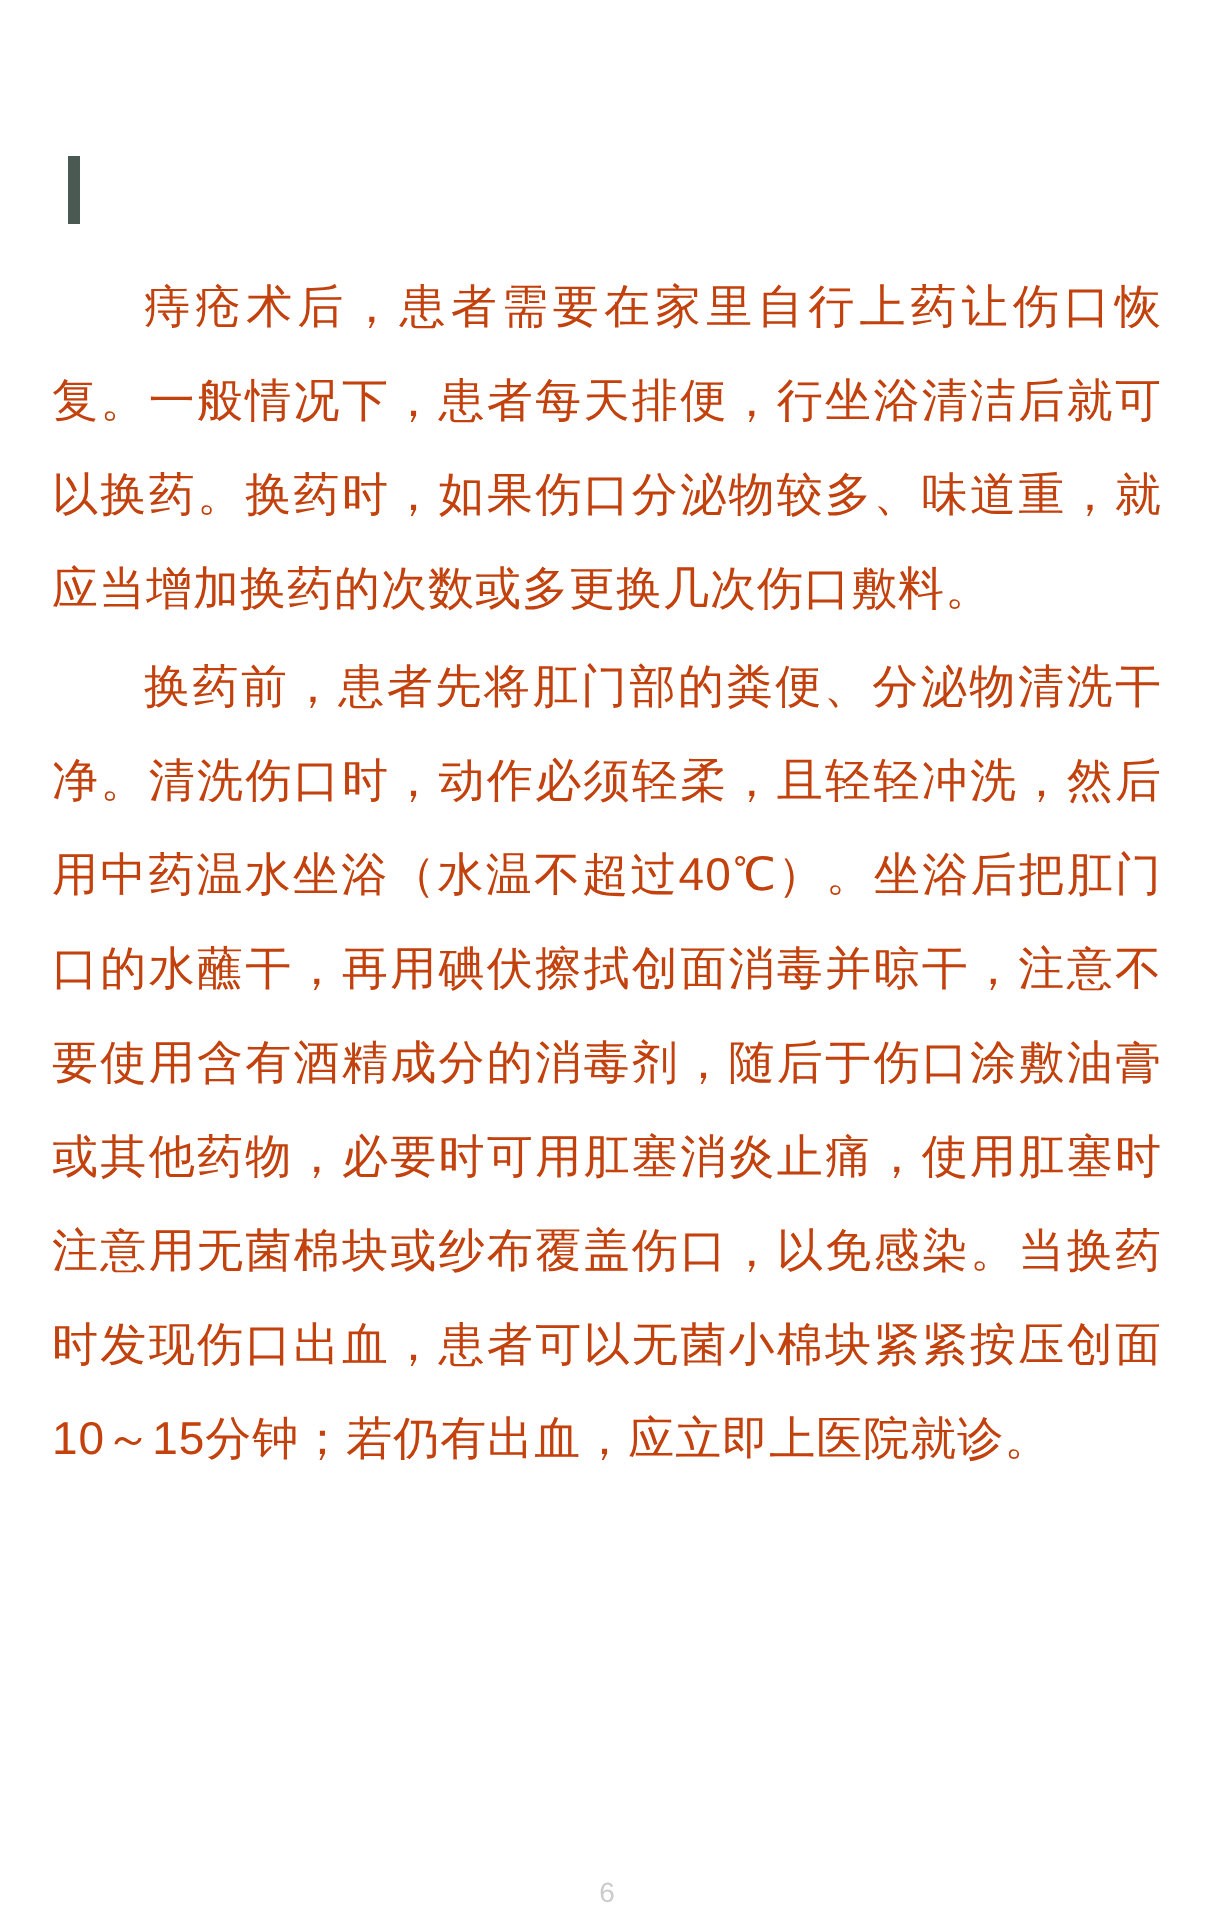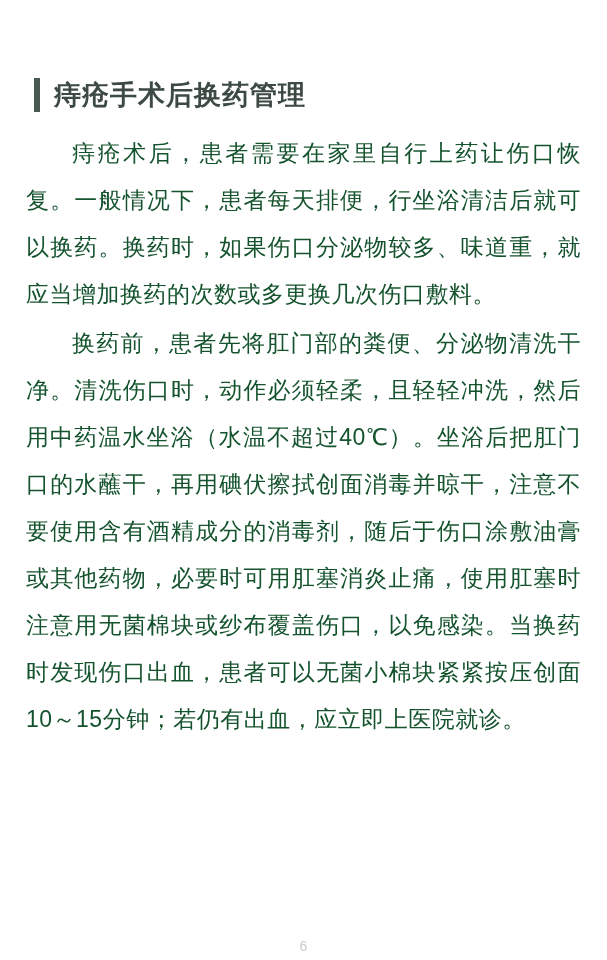--- a/index.html
+++ b/index.html
@@ -36,21 +36,21 @@
   .title-text {
     font-size: 27px;
     font-weight: bold;
     color: #3d4a43;
     letter-spacing: 1px;
     line-height: 34px;
     white-space: nowrap;
   }
   .para {
     font-size: 23px;
-    color: #14532d;
+    color: #c2410c;
     line-height: 47px;
     text-align: justify;
     text-justify: inter-ideograph;
     text-indent: 2em;
     margin: 0 0 2px 0;
     letter-spacing: 0.5px;
   }
   .footer {
     position: absolute;
     left: 0;
@@ -61,20 +61,19 @@
     color: #c9ccc9;
   }
 </style>
 </head>
 <body>
 
 <div class="page">
 
   <div class="title-row">
     <div class="title-bar"></div>
-    <div class="title-text">痔疮手术后换药管理</div>
   </div>
 
   <p class="para">痔疮术后，患者需要在家里自行上药让伤口恢复。一般情况下，患者每天排便，行坐浴清洁后就可以换药。换药时，如果伤口分泌物较多、味道重，就应当增加换药的次数或多更换几次伤口敷料。</p>
   <p class="para">换药前，患者先将肛门部的粪便、分泌物清洗干净。清洗伤口时，动作必须轻柔，且轻轻冲洗，然后用中药温水坐浴（水温不超过40℃）。坐浴后把肛门口的水蘸干，再用碘伏擦拭创面消毒并晾干，注意不要使用含有酒精成分的消毒剂，随后于伤口涂敷油膏或其他药物，必要时可用肛塞消炎止痛，使用肛塞时注意用无菌棉块或纱布覆盖伤口，以免感染。当换药时发现伤口出血，患者可以无菌小棉块紧紧按压创面10～15分钟；若仍有出血，应立即上医院就诊。</p>
 
   <div class="footer">6</div>
 </div>
 
 </body></html>

